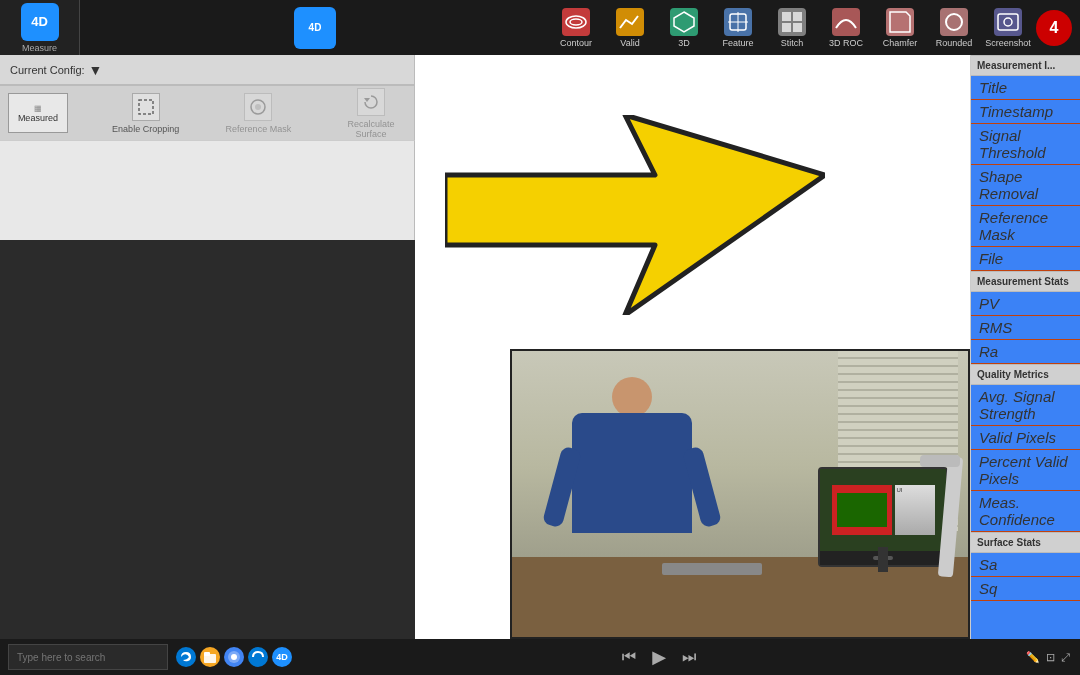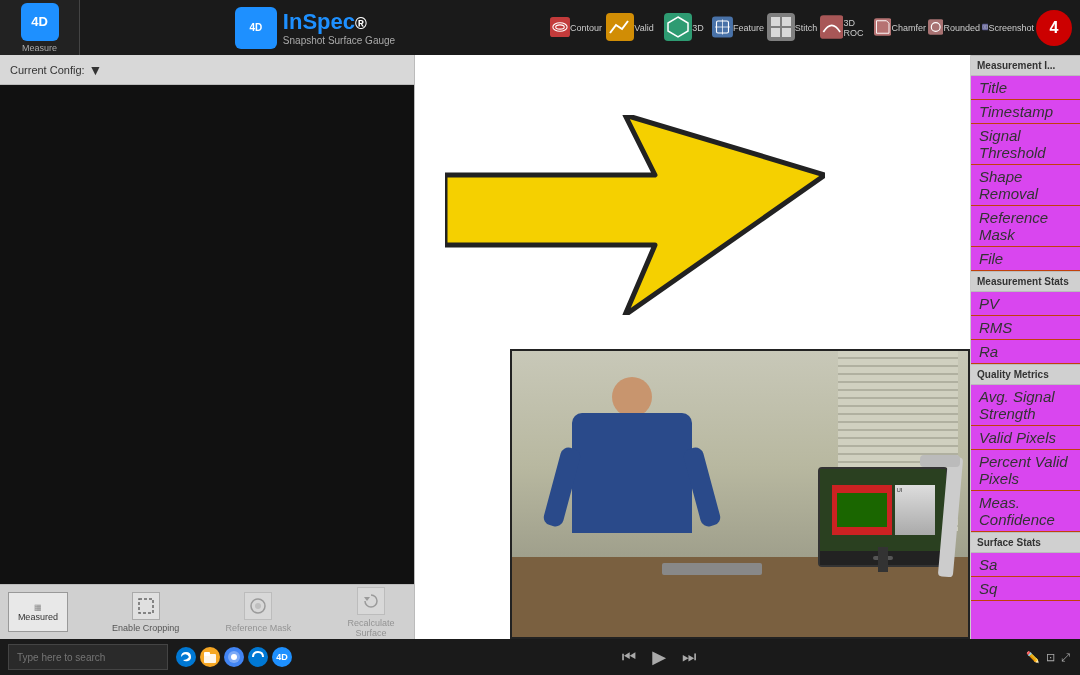--- a/index.html
+++ b/index.html
@@ -27,21 +27,21 @@
     .inspec-logo-icon {
       width: 42px; height: 42px; background: #1e90ff; border-radius: 6px;
       display: flex; align-items: center; justify-content: center; color: white; font-weight: bold; font-size: 14px;
     }
     .inspec-title { color: white; font-size: 22px; font-weight: bold; }
     .inspec-subtitle { color: #aaa; font-size: 10px; }
     .toolbar-icons {
       display: flex; align-items: center; gap: 2px; padding-right: 8px;
     }
     .toolbar-icon-btn {
-      display: flex; flex-direction: row; align-items: center; justify-content: center;
+      display: flex; flex-direction: column; align-items: center; justify-content: center;
       width: 52px; height: 50px; cursor: pointer; color: #ccc; font-size: 9px;
       border-radius: 4px;
     }
     .toolbar-icon-btn svg { margin-bottom: 2px; }
     .toolbar-icon-circle {
       width: 36px; height: 36px; border-radius: 50%; background: #c00;
       display: flex; align-items: center; justify-content: center; cursor: pointer;
     }
 
     
@@ -87,21 +87,21 @@
       border-right: 1px solid #bbb; border-top: 1px solid #ccc;
     }
 
     
     .center-area {
       flex: 1; background: white; position: relative; overflow: hidden;
     }
 
     
     .right-panel {
-      width: 110px; min-width: 110px; background: #d946ef;
+      width: 110px; min-width: 110px; background: #3b82f6;
       border-left: 1px solid #ccc; overflow-y: auto; padding-bottom: 27px;
     }
     .right-section-title {
       background: #d0d0d0; color: #333; font-size: 10px; font-weight: bold;
       padding: 4px 6px; border-bottom: 1px solid #bbb; border-top: 1px solid #bbb;
     }
     .right-item {
       padding: 3px 8px; font-size: 15px; color: #333;
       border-bottom: 1px solid #c2410c; cursor: pointer; font-style: italic;
     }
@@ -149,26 +149,20 @@
       <span>4D</span>
     </div>
     <div class="logo-measure">Measure</div>
   </div>
 
   <div class="toolbar-center">
     <div class="inspec-logo">
       <div class="inspec-logo-icon">
         <span style="font-size:10px; font-weight:bold; color:white;">4D</span>
       </div>
-      <div>
-        <div class="inspec-title">
-          <span style="color:#1e90ff;">InSpec</span><span style="color:white;font-size:16px;">®</span>
-        </div>
-        <div class="inspec-subtitle">Snapshot Surface Gauge</div>
-      </div>
     </div>
   </div>
 
   <div class="toolbar-icons">
 
     <div class="toolbar-icon-btn">
       <svg width="28" height="28" viewBox="0 0 28 28">
           <rect width="28" height="28" rx="4" fill="#e44" opacity="0.8"></rect>
           <ellipse cx="14" cy="14" rx="10" ry="6" fill="none" stroke="white" stroke-width="1.5"></ellipse>
           <ellipse cx="14" cy="14" rx="6" ry="3" fill="none" stroke="white" stroke-width="1.5"></ellipse>
@@ -247,21 +241,21 @@
     </div>
 
     <div class="toolbar-icon-circle">
       <span style="color:white; font-weight:bold; font-size:16px;">4</span>
     </div>
   </div>
 </div>
 
 <div class="main-area">
 
-  <div style="display:flex; flex-direction:row; width:415px; min-width:415px;">
+  <div style="display:flex; flex-direction:column; width:415px; min-width:415px;">
     <div class="left-panel">
 
       <div class="config-bar">
         <span style="margin-right:4px;">Current Config:</span>
         <span style="cursor:pointer; font-size:14px;">▼</span>
       </div>
 
       <div class="image-area">
         
 

